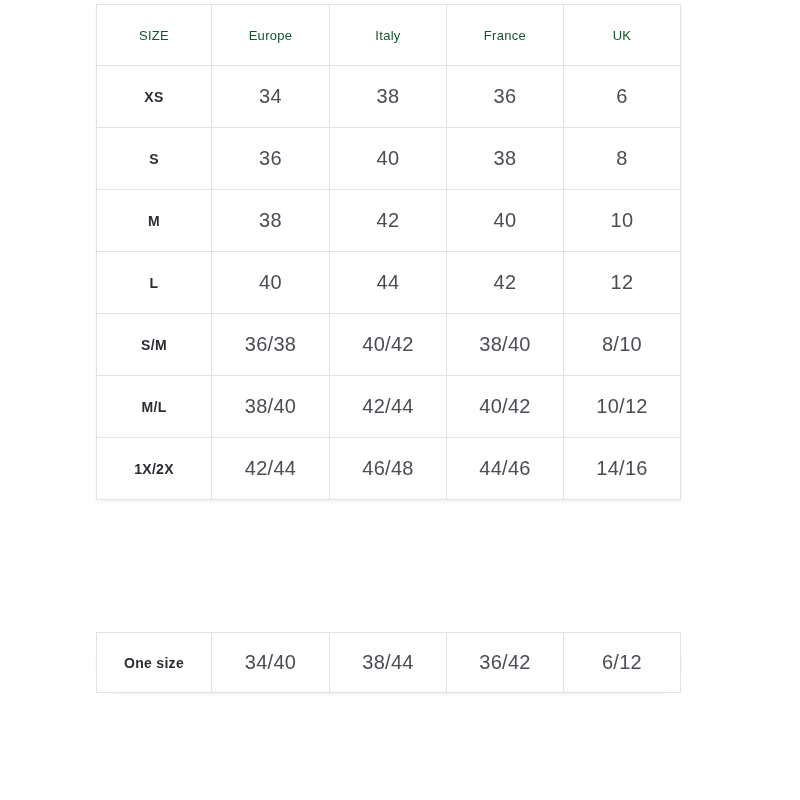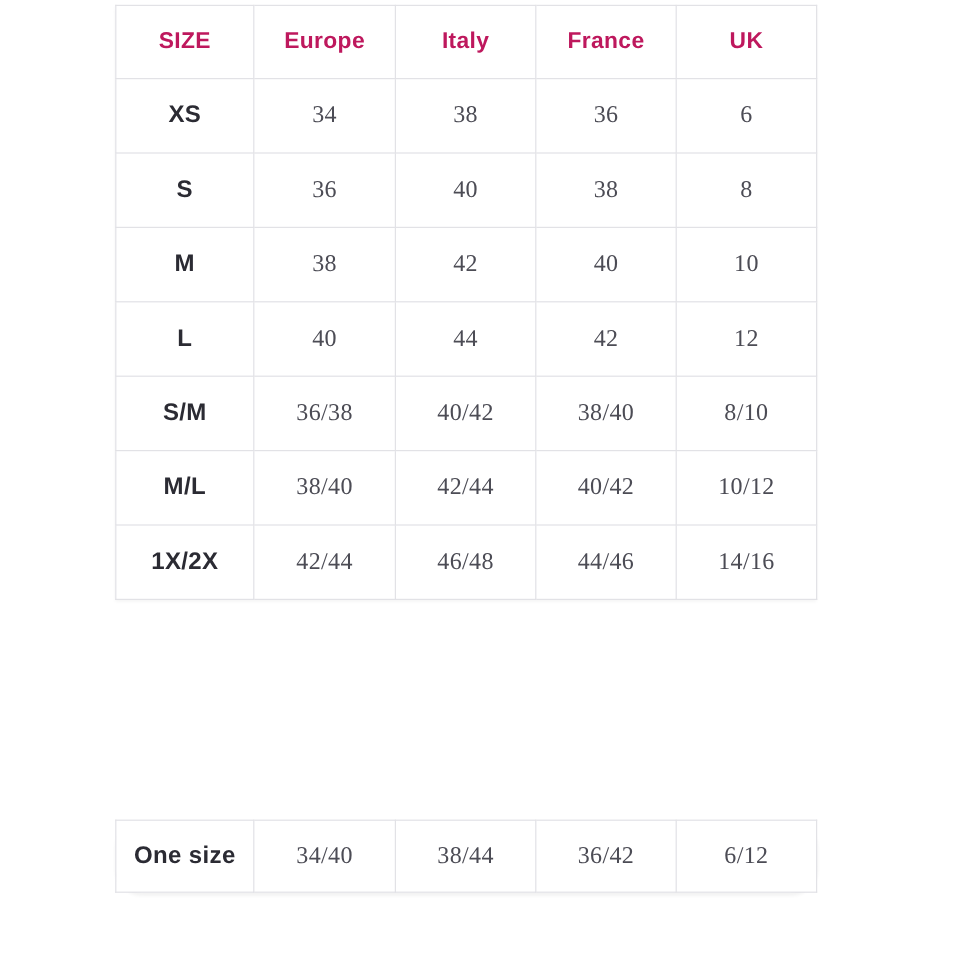--- a/index.html
+++ b/index.html
@@ -32,45 +32,44 @@
   }
   .main-table {
     position: absolute;
     left: 96px;
     top: 4px;
     width: 584px;
   }
   .extra-table {
     position: absolute;
     left: 96px;
-    top: 683px;
+    top: 632px;
     width: 584px;
     border-radius: 23px;
   }
   .main-table thead tr { height: 61px; }
   .main-table tbody tr { height: 62px; }
   .extra-table tbody tr { height: 60px; }
   thead th {
-    font-size: 19px;
-    font-weight: bold;
-    color: #be185d;
+    font-size: 13px;
+    font-weight: normal;
+    color: #14532d;
     letter-spacing: 0.3px;
   }
   tbody th {
-    font-size: 20px;
+    font-size: 14px;
     font-weight: bold;
     color: #2b2b33;
     letter-spacing: 0.3px;
   }
   tbody td {
     font-size: 20px;
     font-weight: normal;
     color: #4c4c55;
     letter-spacing: 0.3px;
-    font-family: Liberation Serif, serif;
   }
 </style>
 </head>
 <body>
 
 <div class="page">
 
   <table class="size-table main-table">
     <colgroup>
       <col style="width:115px">

